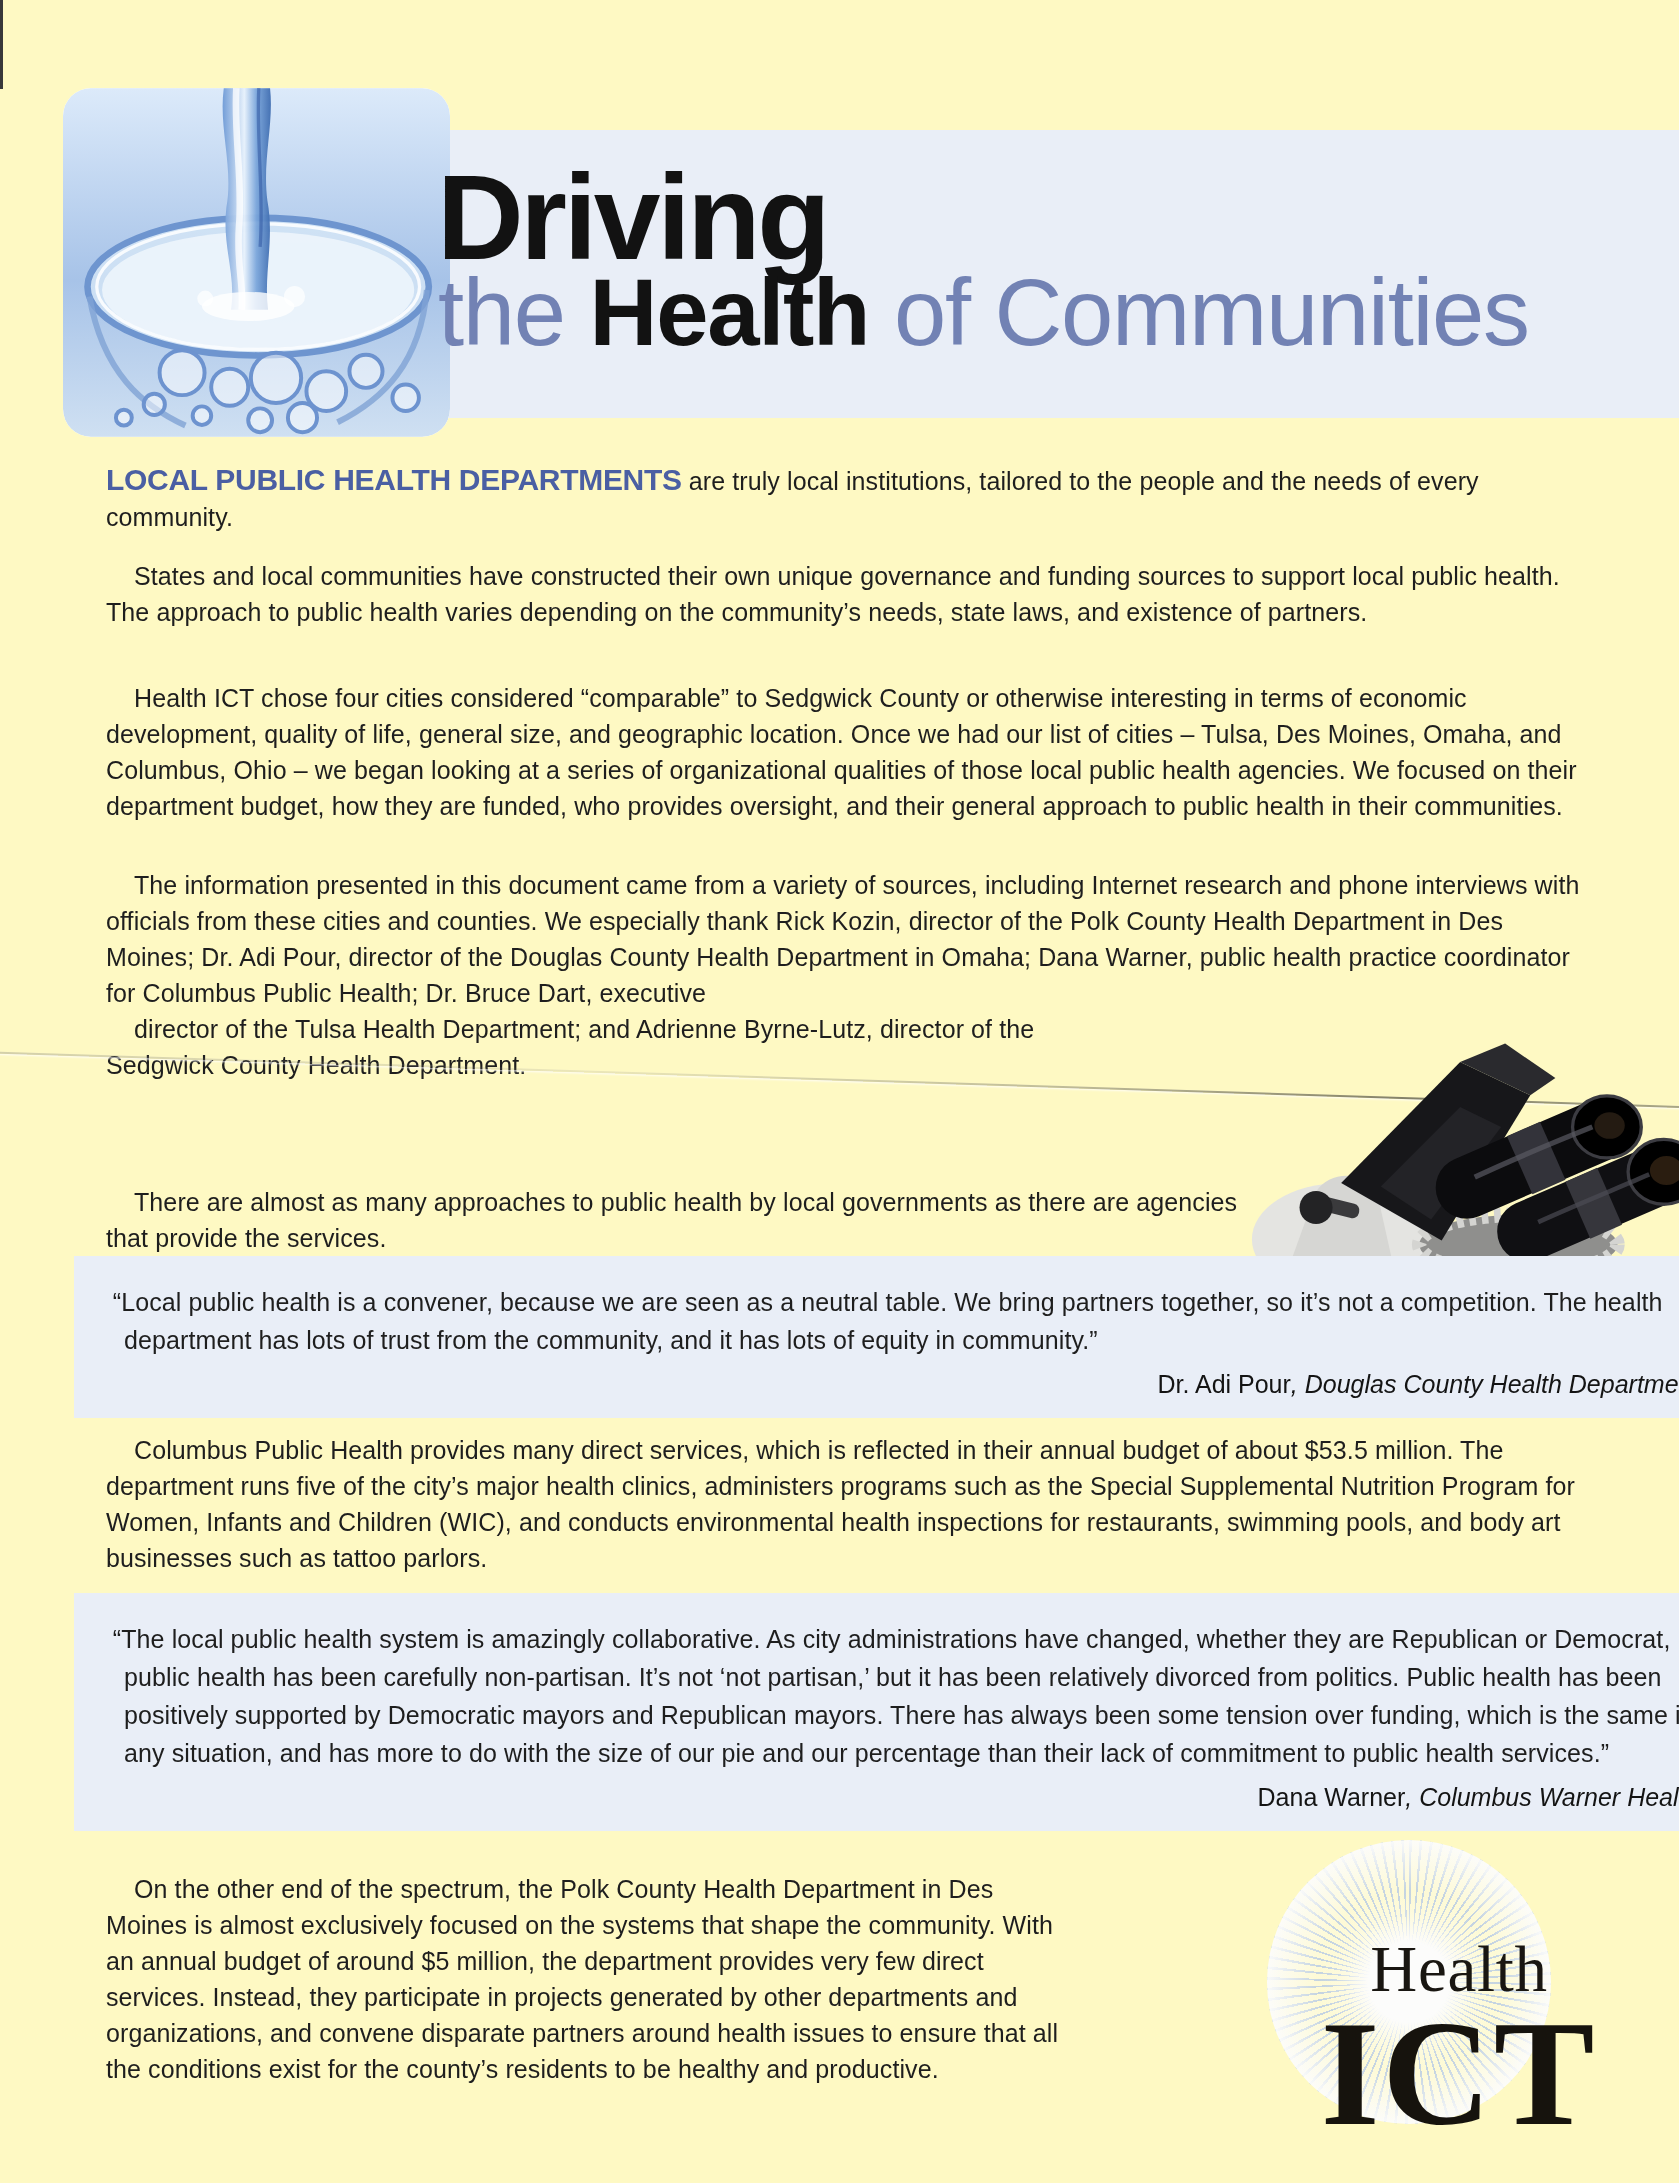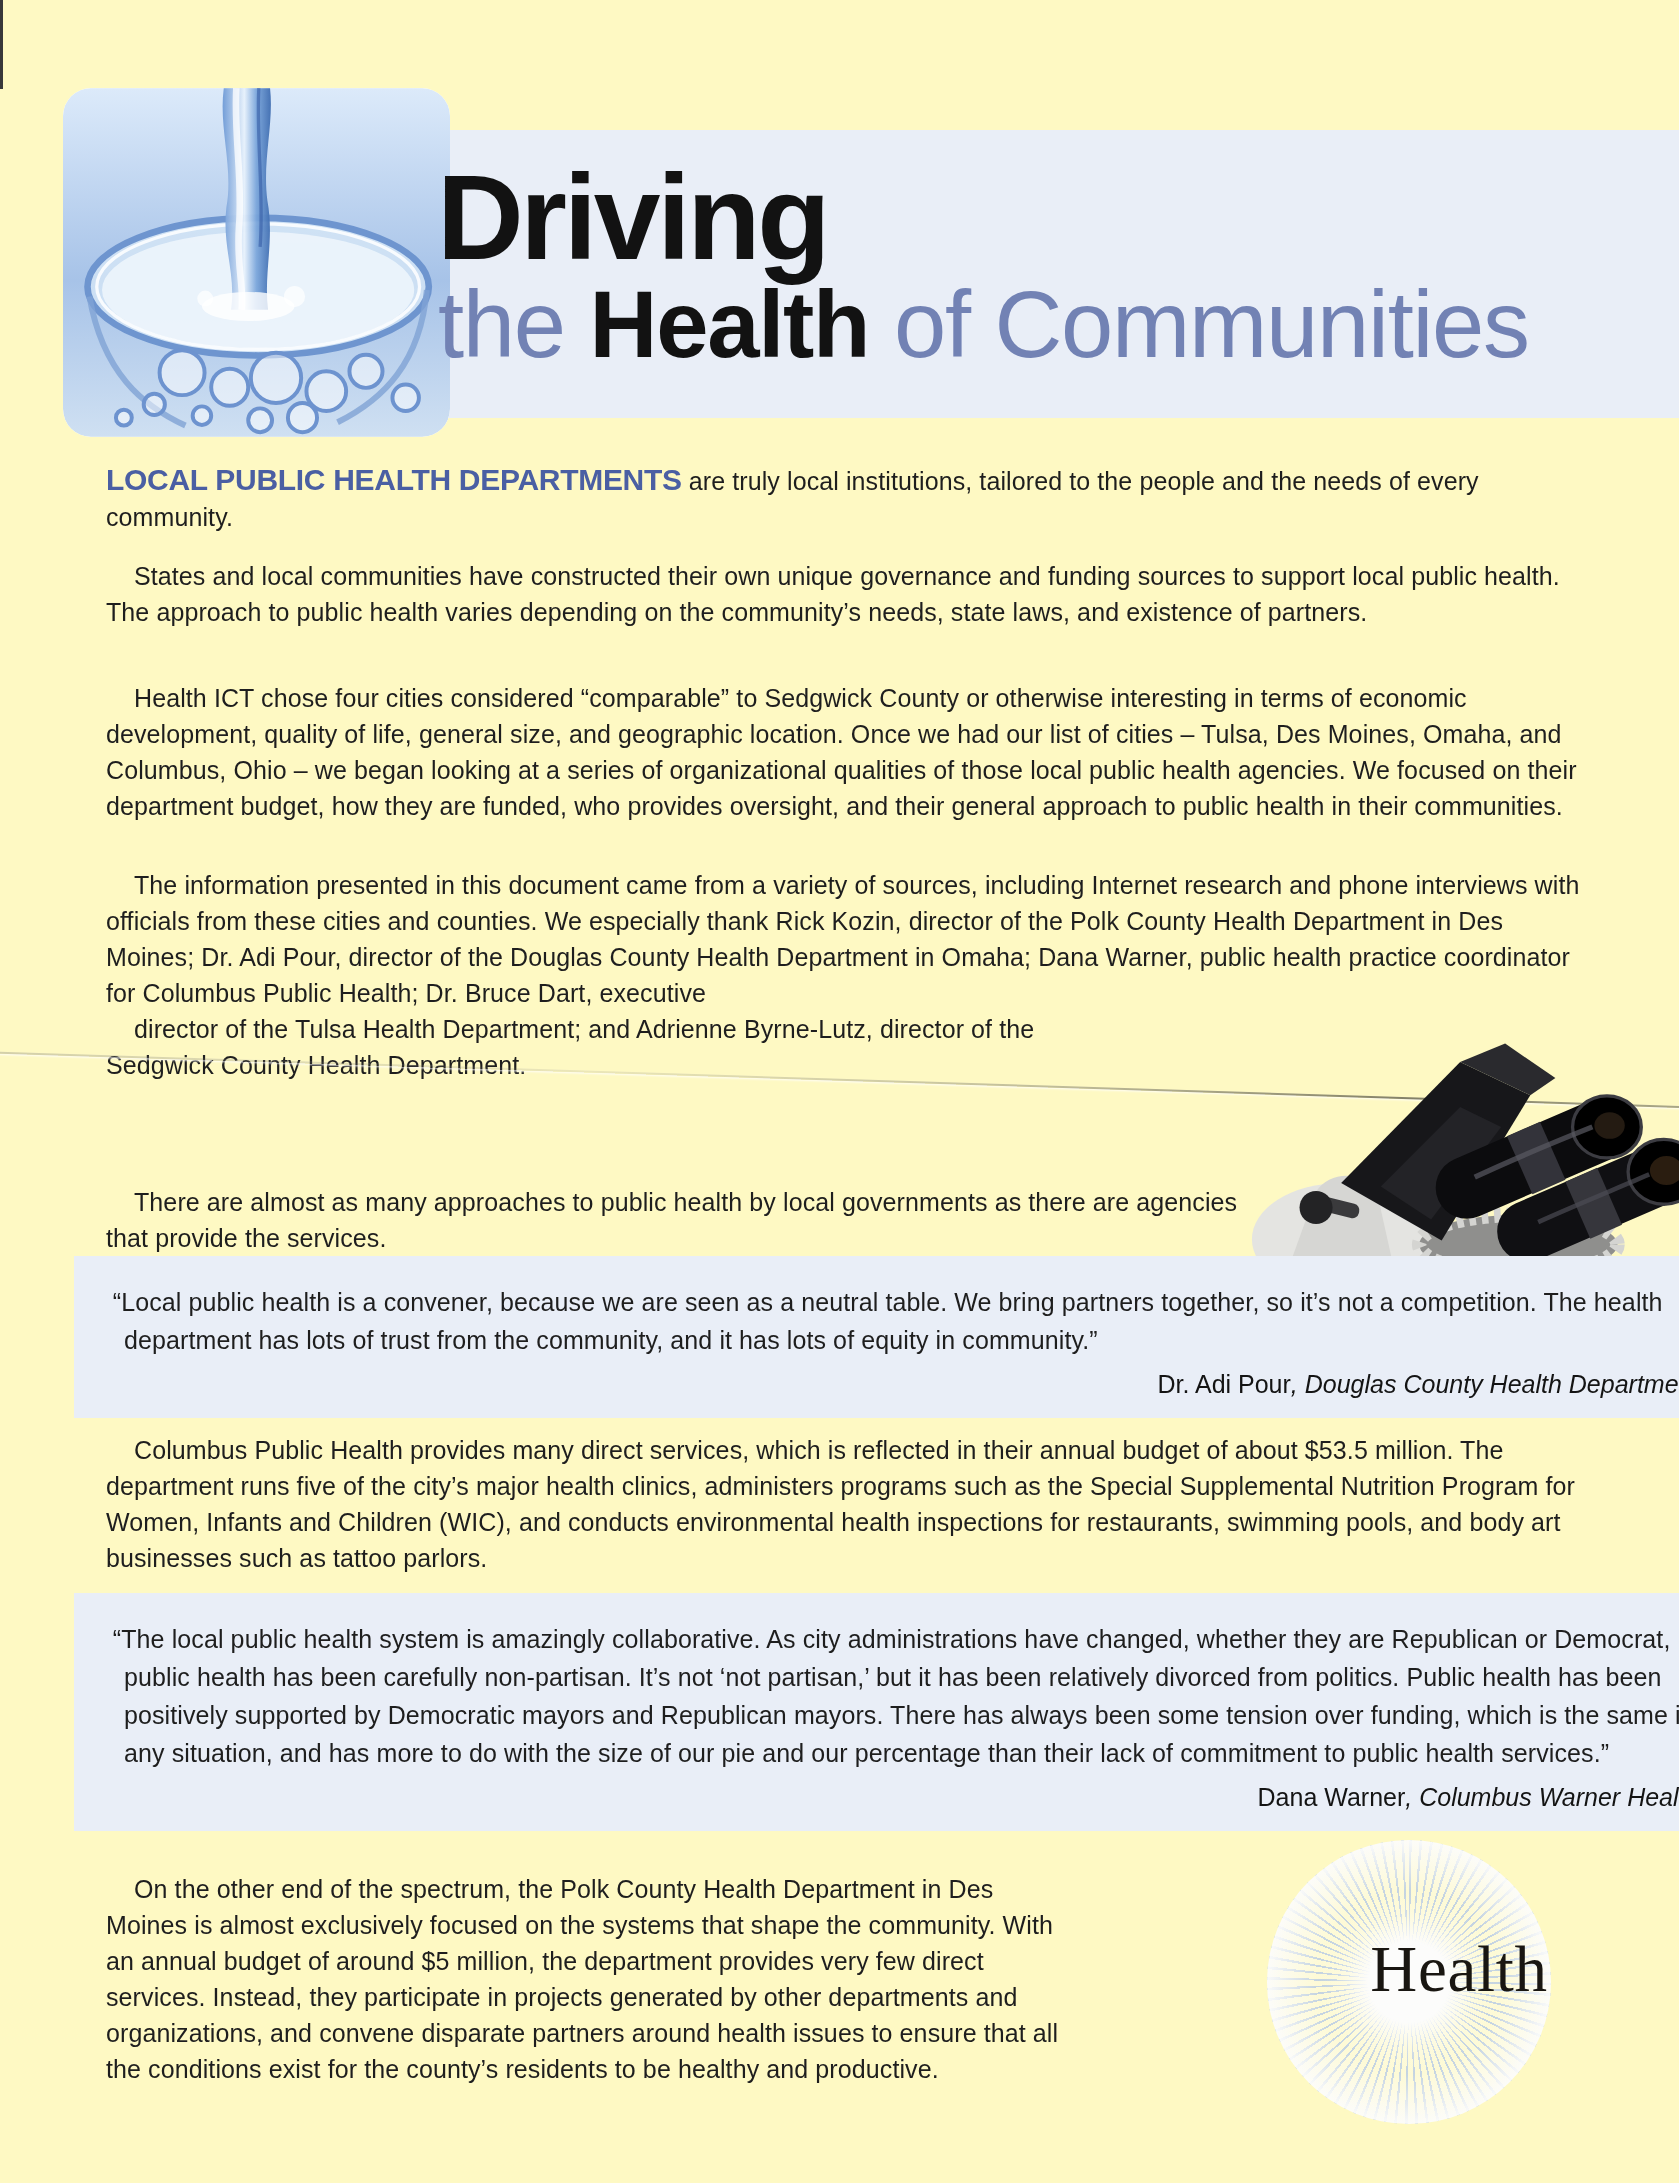--- a/index.html
+++ b/index.html
@@ -29,21 +29,21 @@
     position:absolute;left:63px;top:88px;width:387px;height:349px;
     border-radius:28px;overflow:hidden;
     box-shadow:inset 0 0 32px 17px #fcfcfb;
   }
   .water-photo svg{display:block;}
   .title-line1{
     position:absolute;left:437px;top:157px;
     font-size:120px;font-weight:700;letter-spacing:-3.3px;color:#121212;line-height:1;
   }
   .title-line2{
-    position:absolute;left:438px;top:278px;
+    position:absolute;left:438px;top:266px;
     font-size:94px;font-weight:400;letter-spacing:-1.3px;line-height:1;white-space:nowrap;
   }
   .title-muted{color:#7282b4;}
   .title-bold{color:#121212;font-weight:700;}
   
   .bodyp{
     position:absolute;left:106px;width:1487px;
     font-size:25px;line-height:36px;letter-spacing:0.1px;color:#1e1e1e;margin:0;
   }
   .indent{text-indent:28px;}
@@ -205,18 +205,19 @@
   <div class="quote-block" style="top:1593px;">
     <p class="quote-text">“The local public health system is amazingly collaborative. As city administrations have changed, whether they are Republican or Democrat, public health has been carefully non-partisan. It’s not ‘not partisan,’ but it has been relatively divorced from politics. Public health has been positively supported by Democratic mayors and Republican mayors. There has always been some tension over funding, which is the same in any situation, and has more to do with the size of our pie and our percentage than their lack of commitment to public health services.”</p>
     <p class="quote-attr"><span class="attr-name">Dana Warner</span><span class="attr-org">, Columbus Warner Health</span></p>
   </div>
 
   <p class="bodyp indent" style="top:1871px;width:956px;">On the other end of the spectrum, the Polk County Health Department in Des Moines is almost exclusively focused on the systems that shape the community. With an annual budget of around $5 million, the department provides very few direct services. Instead, they participate in projects generated by other departments and organizations, and convene disparate partners around health issues to ensure that all the conditions exist for the county’s residents to be healthy and productive.</p>
 
   <div class="logo">
     <div class="burst"></div>
     <span class="logo-health">Health</span>
+    <span class="logo-ict">ICT</span>
   </div>
 
   <div class="edge-artifact"></div>
 
 </div>
 
 
 </body></html>

